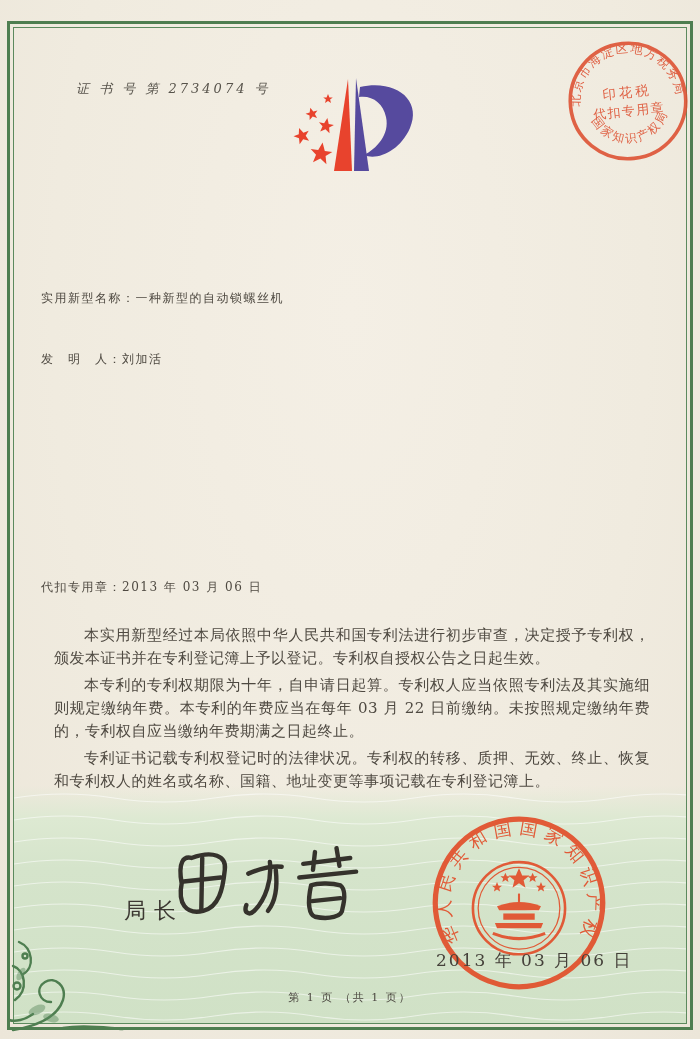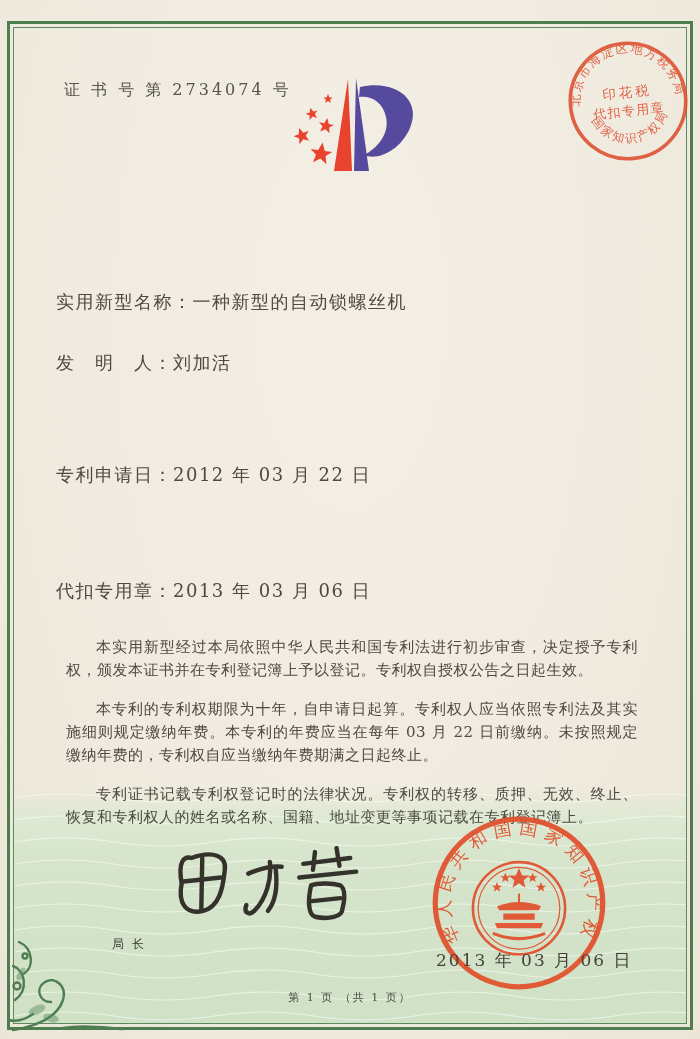--- a/index.html
+++ b/index.html
@@ -7,34 +7,34 @@
         background:#f2ede2;
         background-image:radial-gradient(ellipse at 50% 30%, #f4efe5 0%, #f0ebdf 60%, #ece6d9 100%);
         font-family:"DejaVu Serif","Liberation Serif",serif;}
   
   .frame-outer{position:absolute;left:7px;right:7px;top:21px;bottom:9px;border:3px solid #4e7e50;pointer-events:none;}
   .frame-inner{position:absolute;left:13px;right:13px;top:27px;bottom:15px;border:1px solid #5c8a5e;pointer-events:none;}
   
   .green-zone{position:absolute;left:14px;right:14px;top:786px;bottom:16px;
         background:linear-gradient(180deg, rgba(221,232,209,0) 0%, #dde9d2 14%, #d5e4cb 35%, #d0e1c6 100%);}
   .green-zone svg{position:absolute;left:0;top:0;width:100%;height:100%;}
-  .cert-number{position:absolute;left:64px;top:80px;font-size:16px;letter-spacing:3px;color:#57534b;white-space:nowrap;}
+  .cert-number{position:absolute;left:76px;top:80px;font-size:13px;letter-spacing:3px;color:#57534b;white-space:nowrap;font-style:italic;}
   .logo{position:absolute;left:272px;top:72px;width:160px;height:112px;}
   .tax-stamp{position:absolute;left:561px;top:34px;width:134px;height:134px;opacity:.88;}
   .title{position:absolute;left:0;right:0;top:179px;text-align:center;font-size:40px;font-weight:700;
          letter-spacing:7px;color:#3e3833;white-space:nowrap;}
-  .row{position:absolute;left:56px;font-size:18px;color:#4e4941;letter-spacing:1.5px;white-space:nowrap;}
+  .row{position:absolute;left:41px;font-size:12px;color:#4e4941;letter-spacing:1.5px;white-space:nowrap;}
   .r0{top:290px}.r1{top:351px}.r2{top:407px}.r3{top:463px}.r4{top:520px}.r5{top:579px}
   .redacted{display:inline-block;width:235px;height:18px;vertical-align:-3px;border-radius:3px;
         background:repeating-linear-gradient(90deg,#ddd7cb 0 38px,#ece7dc 38px 66px);
         filter:blur(5px);opacity:.65;}
   .body-text{position:absolute;left:50px;right:46px;top:620px;font-size:15px;line-height:23px;
         text-align:justify;color:#4e4941;letter-spacing:.5px;}
-  .body-text p{margin:16px;text-indent:2em;}
-  .sig-label{position:absolute;left:112px;top:896px;font-size:12px;letter-spacing:8px;color:#3c3832;margin-top:40px;}
+  .body-text p{margin:4px;text-indent:2em;}
+  .sig-label{position:absolute;left:124px;top:896px;font-size:22px;letter-spacing:8px;color:#3c3832;}
   .sig-svg{position:absolute;left:166px;top:846px;width:196px;height:118px;}
   .seal{position:absolute;left:430px;top:814px;width:178px;height:178px;opacity:.93;}
   .seal-date{position:absolute;left:436px;top:949px;font-size:17px;letter-spacing:2px;color:#45413a;white-space:nowrap;}
   .footer{position:absolute;left:0;right:0;top:990px;text-align:center;font-size:11px;letter-spacing:2px;color:#4c4841;}
   .ornament{position:absolute;left:3px;top:928px;width:122px;height:106px;}
   .vh{position:absolute;width:1px;height:1px;overflow:hidden;clip-path:inset(50%);opacity:0;}
 </style>
 </head>
 <body>
 
@@ -96,23 +96,20 @@
       <text x="65" y="79" text-anchor="middle" font-size="12.5" letter-spacing="1.5" font-family="'DejaVu Serif',serif">代扣专用章</text>
     </g>
   </svg>
 
 
   <div class="row r0">
     <span>实用新型名称：</span><span>一种新型的自动锁螺丝机</span>
   </div>
   <div class="row r1">
     <span>发　明　人：</span><span>刘加活</span>
-  </div>
-  <div class="row r3">
-    <span>专利申请日：</span><span>2012 年 03 月 22 日</span>
   </div>
   <div class="row r5">
     <span>代扣专用章：</span><span>2013 年 03 月 06 日</span>
   </div>
 
   <div class="body-text">
     <p>本实用新型经过本局依照中华人民共和国专利法进行初步审查，决定授予专利权，颁发本证书并在专利登记簿上予以登记。专利权自授权公告之日起生效。</p>
     <p>本专利的专利权期限为十年，自申请日起算。专利权人应当依照专利法及其实施细则规定缴纳年费。本专利的年费应当在每年 03 月 22 日前缴纳。未按照规定缴纳年费的，专利权自应当缴纳年费期满之日起终止。</p>
     <p>专利证书记载专利权登记时的法律状况。专利权的转移、质押、无效、终止、恢复和专利权人的姓名或名称、国籍、地址变更等事项记载在专利登记簿上。</p>
   </div>

